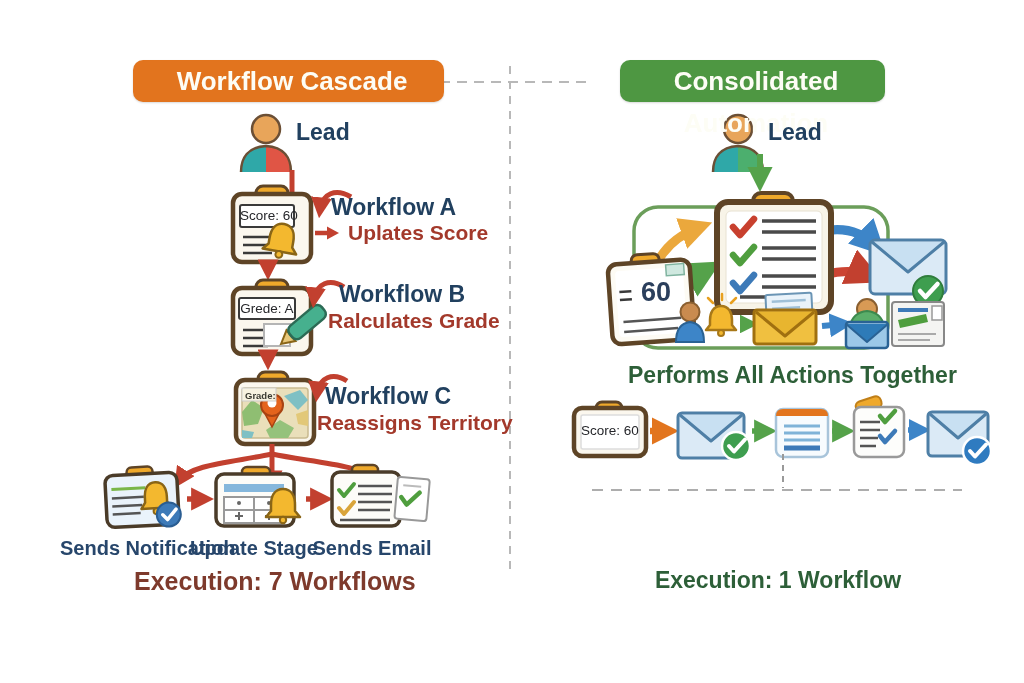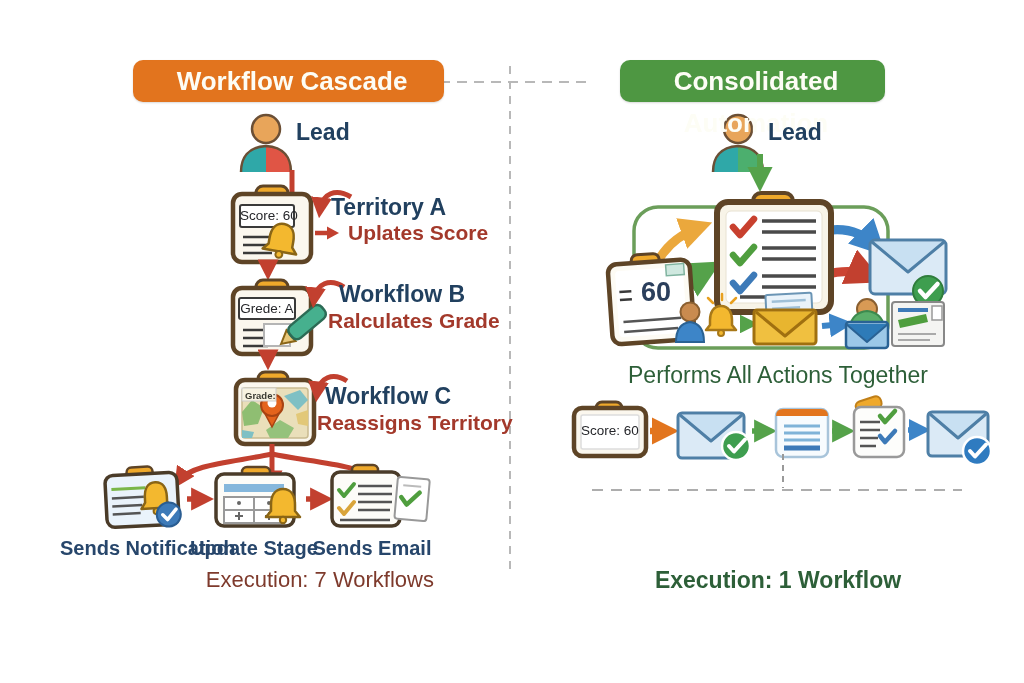--- a/index.html
+++ b/index.html
@@ -15,23 +15,23 @@
     padding-left:7px;
   }
   .hdr-orange{background:var(--orange,#E2741E);}
   .hdr-green{background:var(--green,#4E9742);}
   .t-navy{color:var(--navy,#21405F);font-weight:bold;font-size:23px;white-space:nowrap;}
   .t-sub{color:var(--dark-red,#A3392B);font-weight:bold;font-size:21px;white-space:nowrap;}
   .t-action{color:#27466B;font-weight:600;font-size:20px;text-align:center;white-space:nowrap;}
   .badge{font-weight:normal;color:#26272b;text-align:center;font-size:14px;white-space:nowrap;}
   .badge-sm{font-weight:bold;color:#3a3a32;text-align:left;font-size:9.5px;white-space:nowrap;}
   .badge-60{font-weight:bold;color:#2B3F5C;text-align:center;font-size:27px;}
-  .footer-l{color:var(--maroon,#7E3A2C);font-weight:normal;font-size:22px;text-align:right;}
+  .footer-l{color:var(--maroon,#7E3A2C);font-weight:bold;font-size:25px;text-align:left;}
   .footer-r{color:var(--dark-green,#2D5F38);font-weight:bold;font-size:23px;text-align:center;}
-  .caption{color:var(--dark-green,#2D5F38);font-weight:normal;font-size:23px;text-align:center;white-space:nowrap;}
+  .caption{color:var(--dark-green,#2D5F38);font-weight:bold;font-size:23px;text-align:center;white-space:nowrap;}
   .subrow{display:inline-flex;align-items:center;gap:8px;}
   svg{display:block;}
 </style>
 </head>
 <body>
 
 <div class="canvas">
 
   <svg class="abs" style="left:0;top:0;" width="1024" height="683" viewBox="0 0 1024 683">
     <defs>
@@ -274,21 +274,21 @@
     <path d="M783 454 V488" stroke="#999" stroke-width="2" stroke-dasharray="6 5" fill="none"></path>
     <path d="M592 490 H962" stroke="#ADADAD" stroke-width="2" stroke-dasharray="11 8" fill="none"></path>
   </svg>
 
   <div class="abs hdr hdr-orange" style="left:133px;top:60px;width:304px;">Workflow Cascade</div>
   <div class="abs hdr hdr-green" style="left:620px;top:60px;width:258px;">Consolidated Automation</div>
 
   <div class="abs t-navy" style="left:296px;top:119px;">Lead</div>
 
   <div class="abs badge" style="left:240px;top:208px;width:54px;font-size:13.5px;">Score: 60</div>
-  <div class="abs t-navy" style="left:331px;top:194px;">Territory A</div>
+  <div class="abs t-navy" style="left:331px;top:194px;">Workflow A</div>
   <div class="abs subrow" style="left:314px;top:221px;">
     <svg width="26" height="16" viewBox="0 0 26 16">
       <path d="M1 8 H14" stroke="#C2402F" stroke-width="4.5" fill="none"></path>
       <polygon points="13,1.5 25,8 13,14.5" fill="#C2402F"></polygon>
     </svg>
     <span class="t-sub">Uplates Score</span>
   </div>
 
   <div class="abs badge" style="left:240px;top:301px;width:54px;font-size:13.5px;">Grede: A</div>
   <div class="abs t-navy" style="left:339px;top:281px;">Workflow B</div>

